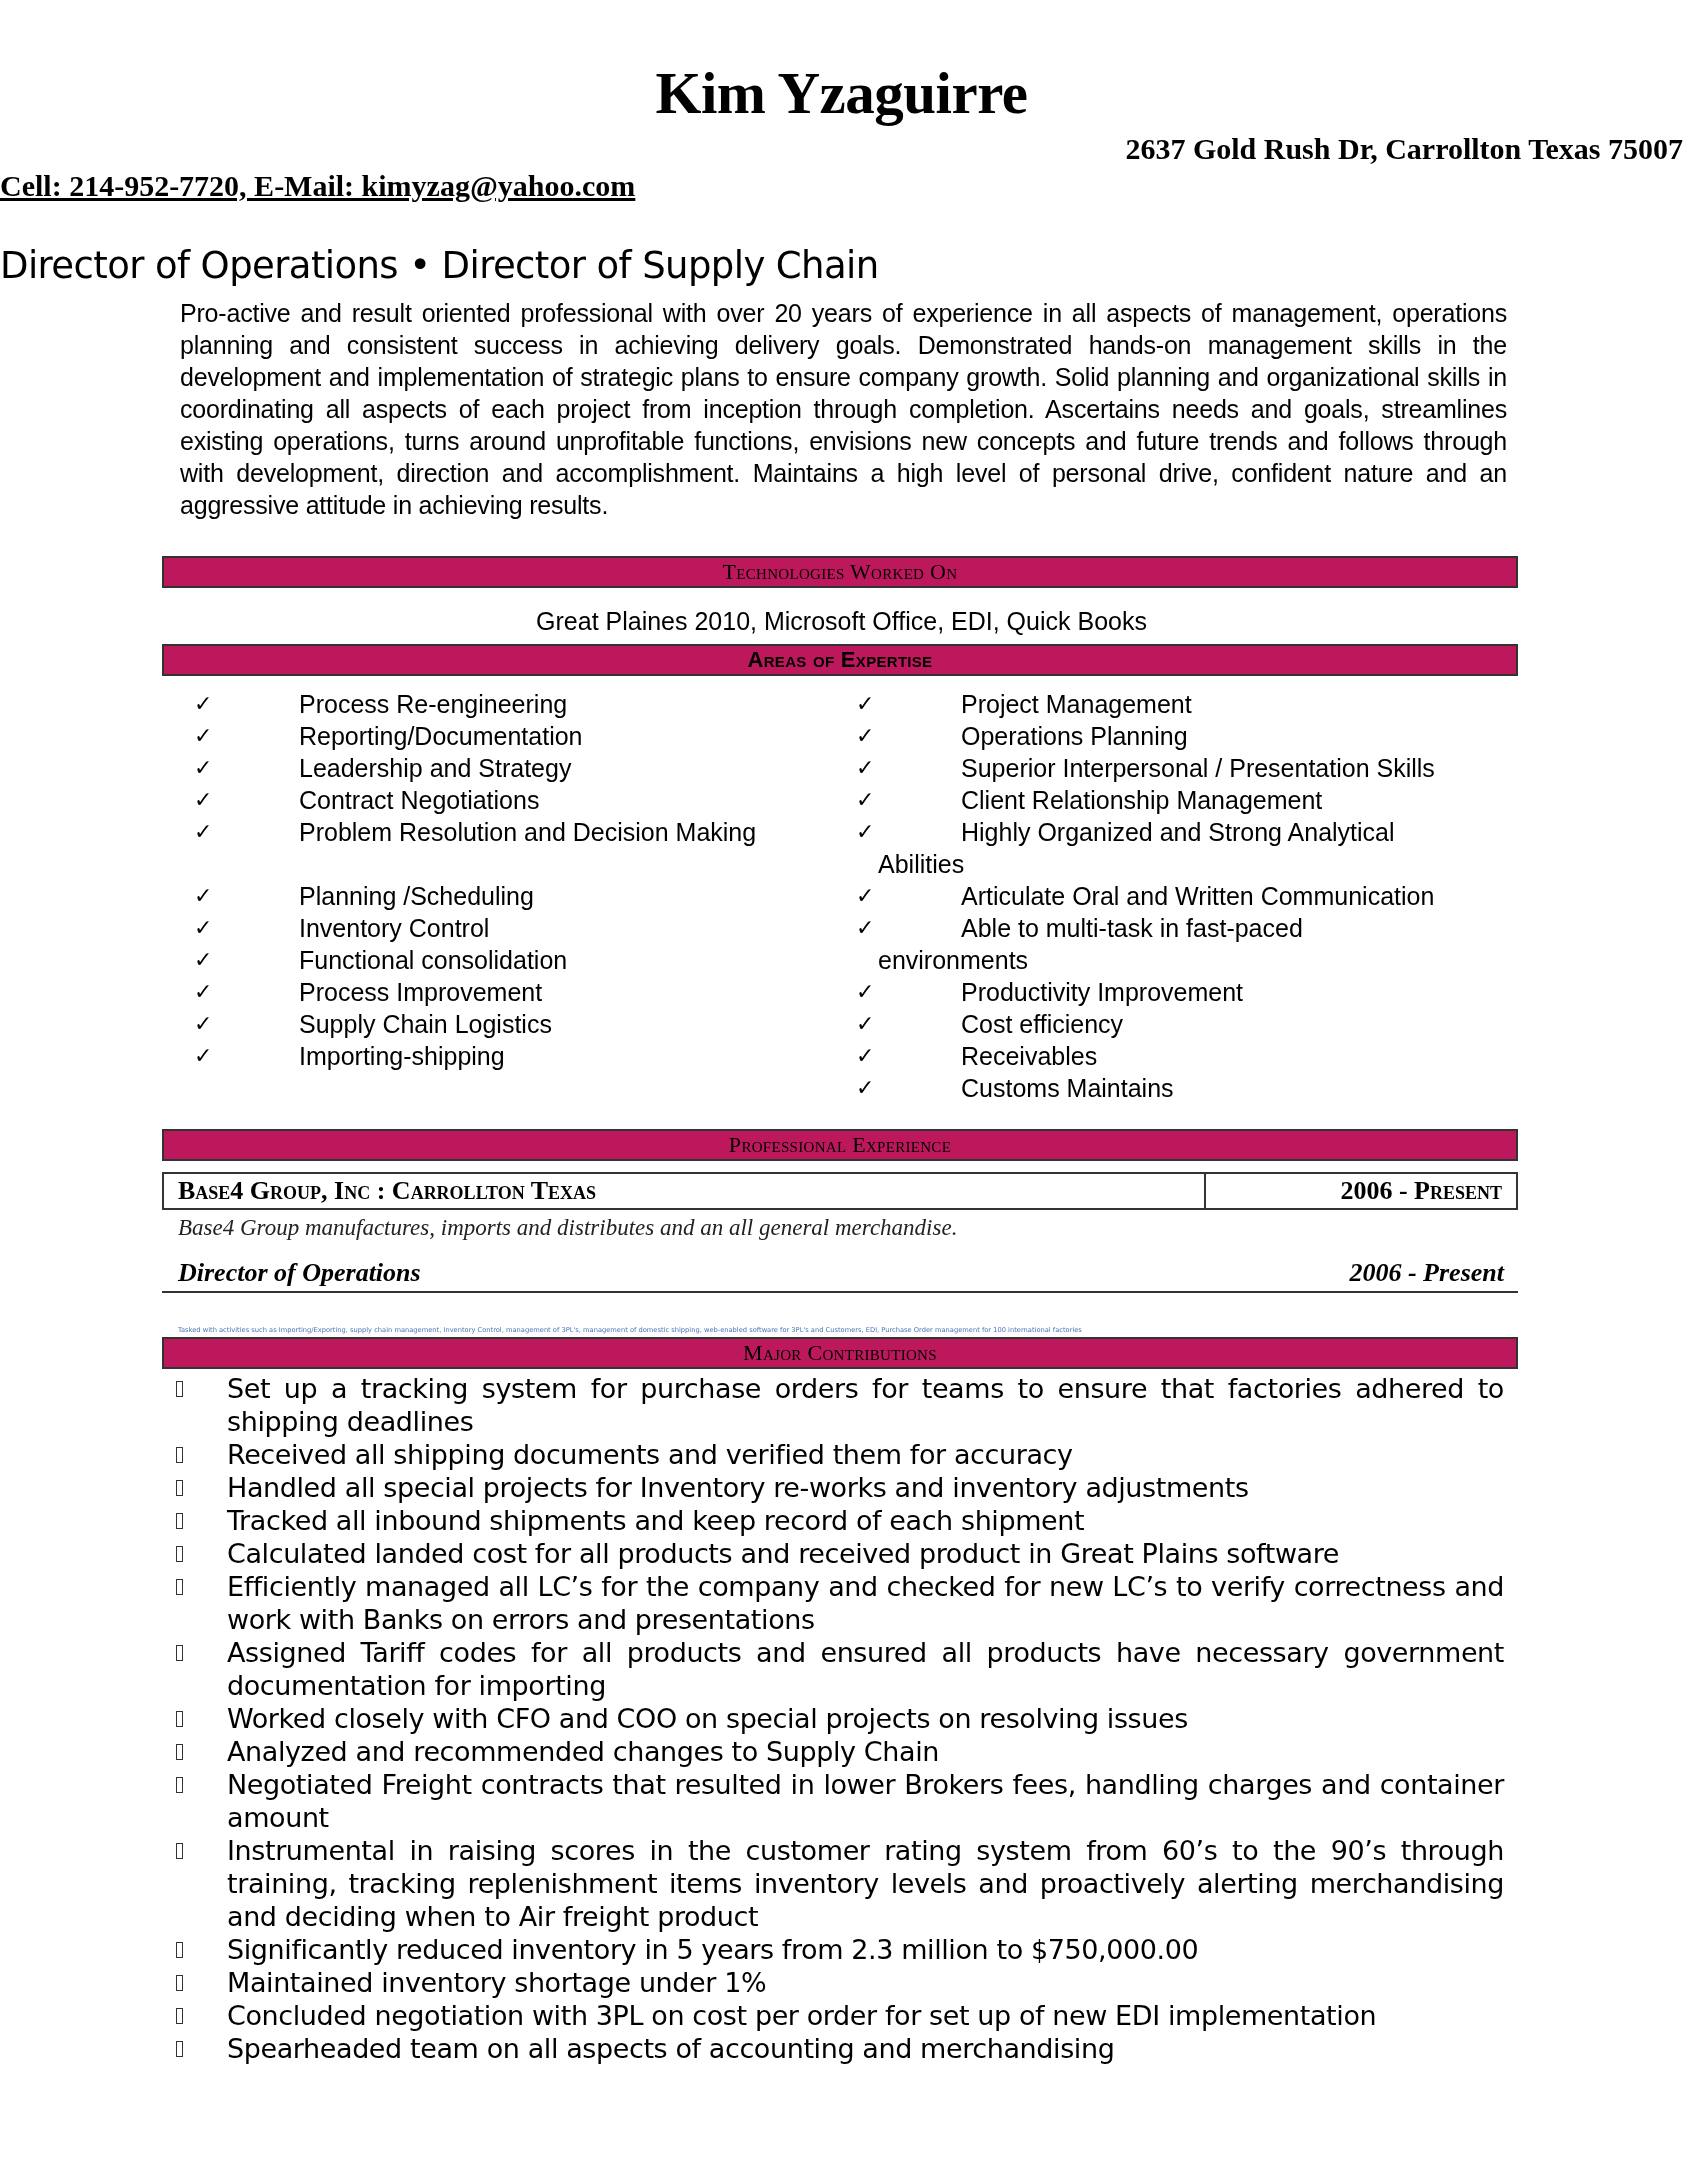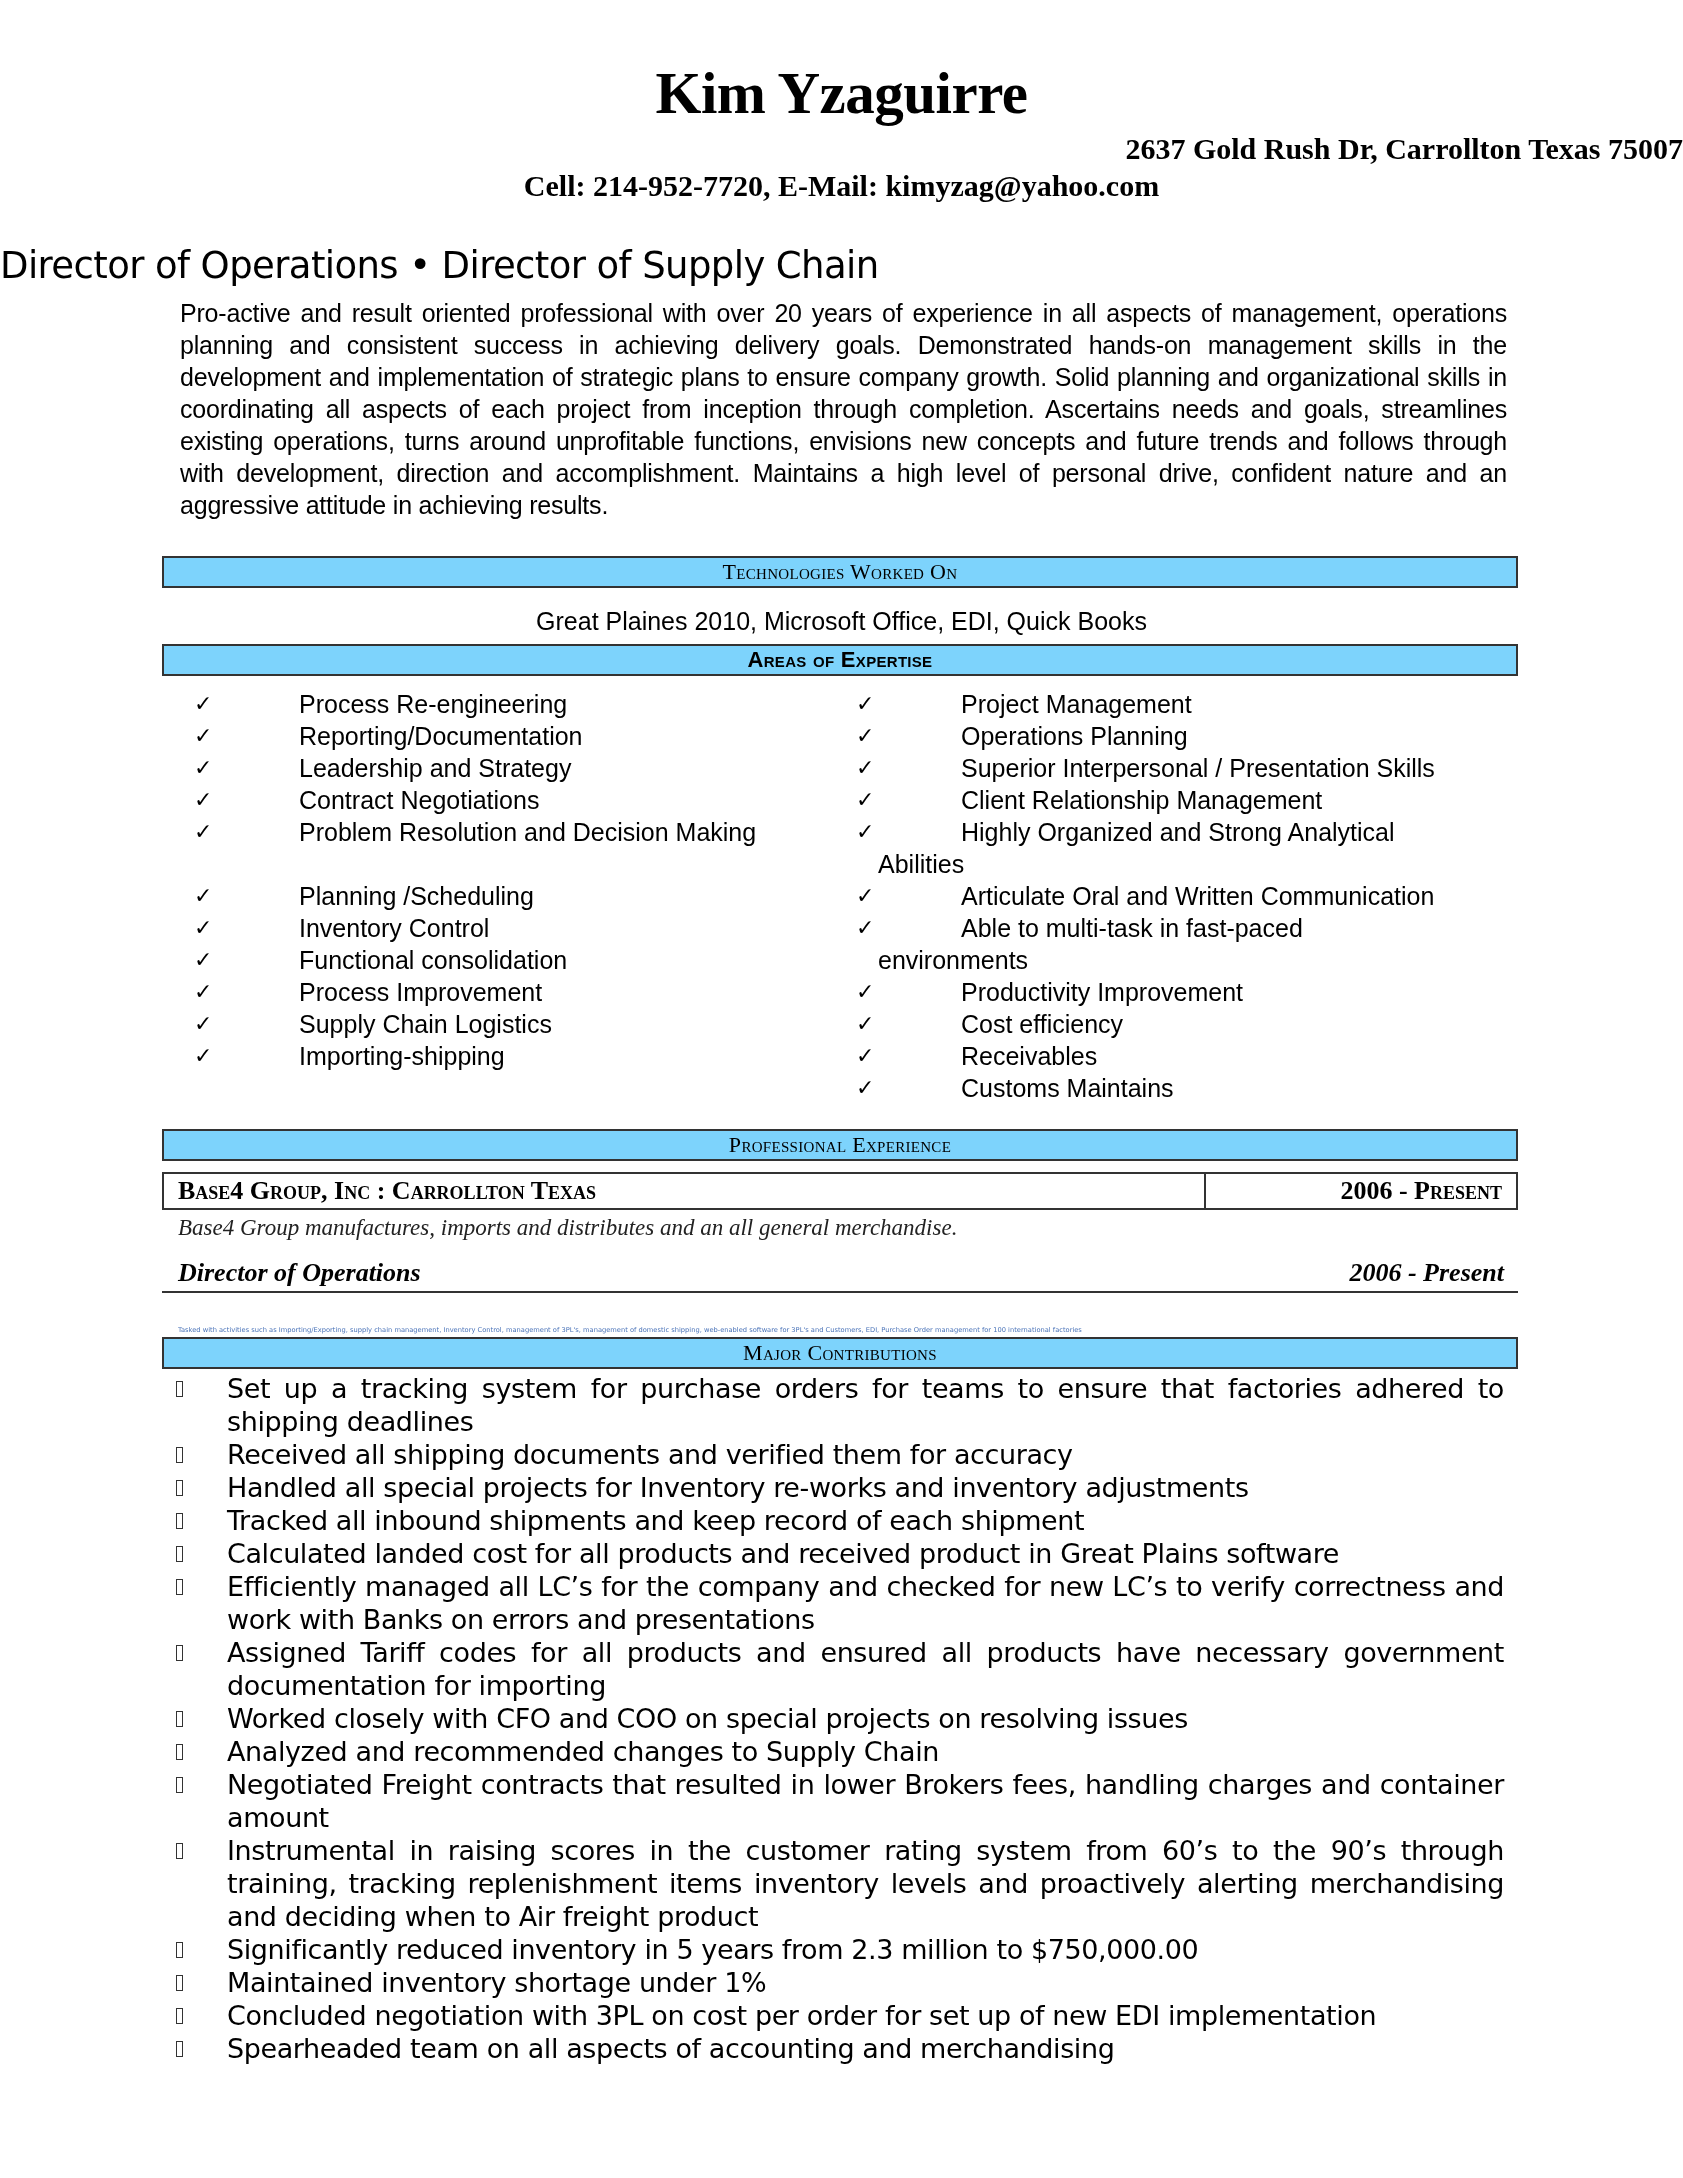--- a/index.html
+++ b/index.html
@@ -3,30 +3,30 @@
 <meta charset="utf-8">
 <style>
   html, body { margin: 0; padding: 0; background: #ffffff; }
   body { width: 1683px; height: 2178px; position: relative; overflow: hidden; color: #000; }
   .page { position: absolute; left: 0; top: 0; width: 1683px; height: 2178px; }
 
   .name { position: absolute; top: 59px; left: 0; width: 1683px; text-align: center;
     font-family: "Liberation Serif", serif; font-weight: bold; font-size: 59px; line-height: 69px; letter-spacing: -0.5px; }
   .addr { position: absolute; top: 129px; left: 0; width: 1683px; text-align: right;
     font-family: "Liberation Serif", serif; font-weight: bold; font-size: 30px; line-height: 40px; }
-  .contact { position: absolute; top: 166px; left: 0; width: 1683px; text-align: center;
-    font-family: "Liberation Serif", serif; font-weight: bold; font-size: 30px; line-height: 40px; }
+  .contact { position: absolute; top: 166px; left: 0; width: 1683px; 
+    font-family: "Liberation Serif", serif; font-weight: bold; font-size: 30px; line-height: 40px; text-decoration: underline; }
 
   .headline { position: absolute; top: 242px; left: 0; width: 1683px; 
     font-family: "DejaVu Sans", sans-serif; font-size: 37px; line-height: 48px; letter-spacing: -0.6px; }
 
   .summary { position: absolute; top: 297px; left: 180px; width: 1327px;
     font-family: "Liberation Sans", sans-serif; font-size: 25px; line-height: 32px; text-align: justify; letter-spacing: -0.2px; }
 
-  .sect { position: absolute; left: 162px; width: 1356px; height: 32px; background: #7dd3fc;
+  .sect { position: absolute; left: 162px; width: 1356px; height: 32px; background: #be185d;
     border: 2px solid #333; box-sizing: border-box; text-align: center;
     font-family: "Liberation Serif", serif; font-size: 22px; line-height: 28px; font-variant: small-caps; letter-spacing: 0.3px; }
   .sect.bold-sans { font-family: "Liberation Sans", sans-serif; font-weight: bold; font-size: 22px; }
 
   .tech { position: absolute; top: 604px; left: 0; width: 1683px; text-align: center;
     font-family: "Liberation Sans", sans-serif; font-size: 25px; line-height: 34px; }
 
   .col { position: absolute; top: 688px; font-family: "Liberation Sans", sans-serif; font-size: 25px; }
   .col .row { position: relative; height: 32px; line-height: 32px; white-space: nowrap; }
   .col .chk { position: absolute; left: 0; top: 0; font-family: "DejaVu Sans", sans-serif; font-size: 22px; }

